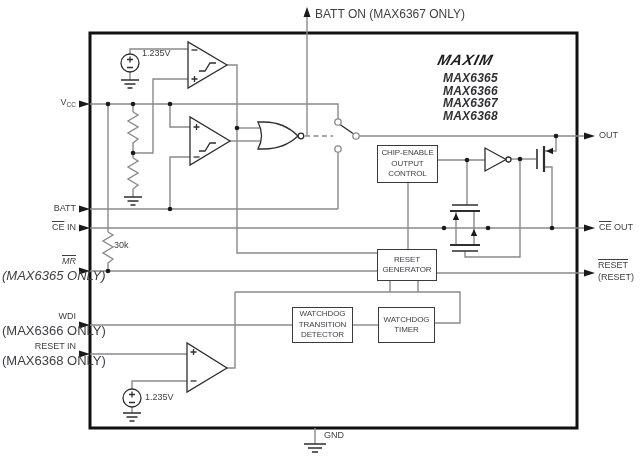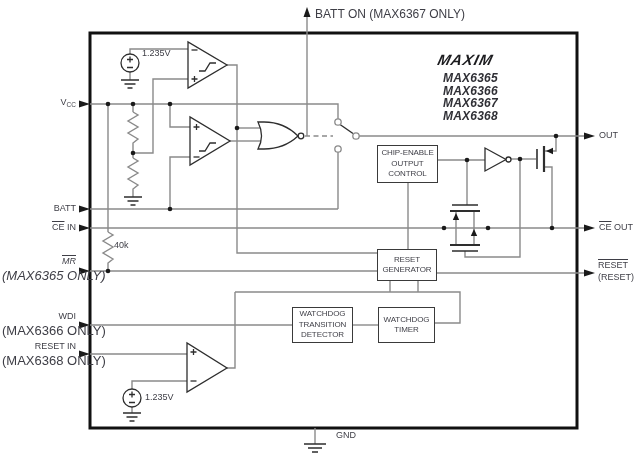--- a/index.html
+++ b/index.html
@@ -205,19 +205,19 @@
 <div class="lbl rt" style="left:2px;top:311px;width:74px;"><span>WDI</span><br><span class="note">(MAX6366 ONLY)</span></div>
 
 <div class="lbl rt" style="left:2px;top:341px;width:74px;"><span>RESET IN</span><br><span class="note">(MAX6368 ONLY)</span></div>
 
 <div class="lbl" style="left:599px;top:130px;">OUT</div>
 
 <div class="lbl" style="left:599px;top:222px;"><span class="bar">CE</span><span> OUT</span></div>
 
 <div class="lbl" style="left:598px;top:260px;"><span class="bar">RESET</span><br><span>(RESET)</span></div>
 
-<div class="lbl" style="left:336px;top:430px;">GND</div>
+<div class="lbl" style="left:324px;top:430px;">GND</div>
 
 <div class="lbl" style="left:142px;top:48px;">1.235V</div>
 <div class="lbl" style="left:145px;top:392px;">1.235V</div>
-<div class="lbl" style="left:114px;top:240px;">40k</div>
+<div class="lbl" style="left:114px;top:240px;">30k</div>
 
 </div>
 
 </body></html>

